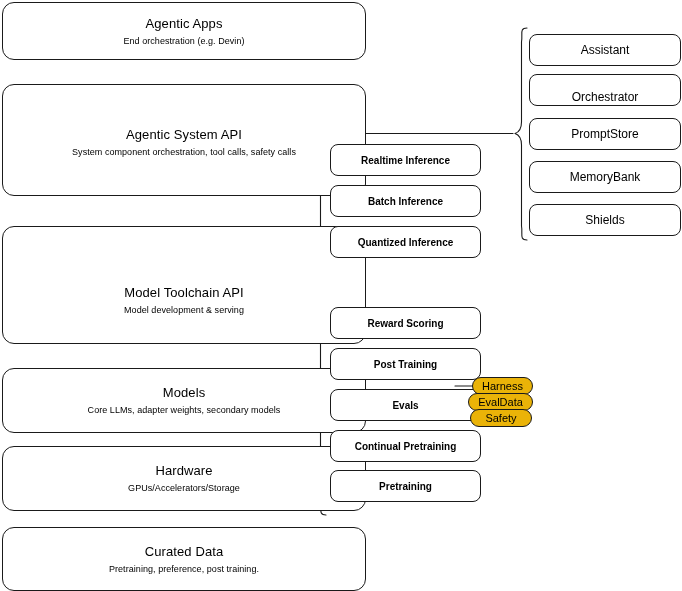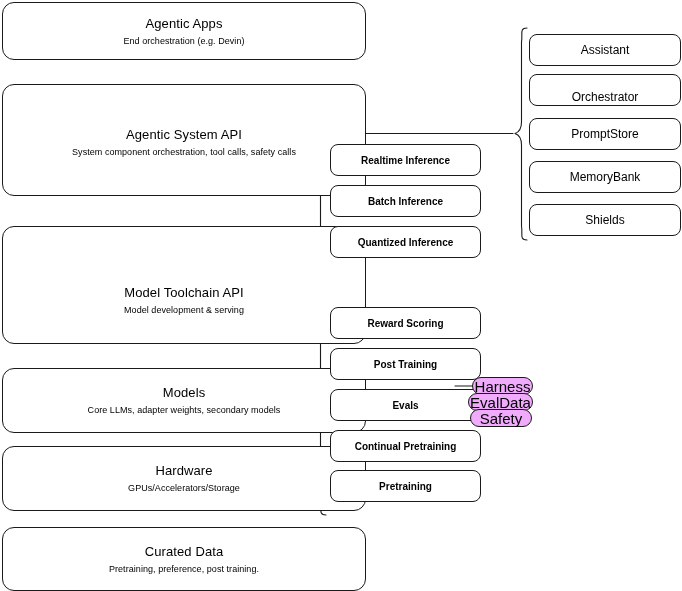--- a/index.html
+++ b/index.html
@@ -75,28 +75,28 @@
   }
   .right .label {
     font-size: 12px;
     line-height: 15px;
   }
 
   
   .pill {
     position: absolute;
     box-sizing: border-box;
-    background: #f0abfc;
+    background: #eab308;
     border: 1px solid #1a1a1a;
     border-radius: 999px;
     display: flex;
     align-items: center;
     justify-content: center;
     height: 18px;
-    font-size: 15px;
+    font-size: 11px;
     line-height: 13px;
   }
 
   
   #connectors {
     position: absolute;
     left: 0; top: 0;
     width: 682px;
     height: 591px;
     pointer-events: none;

